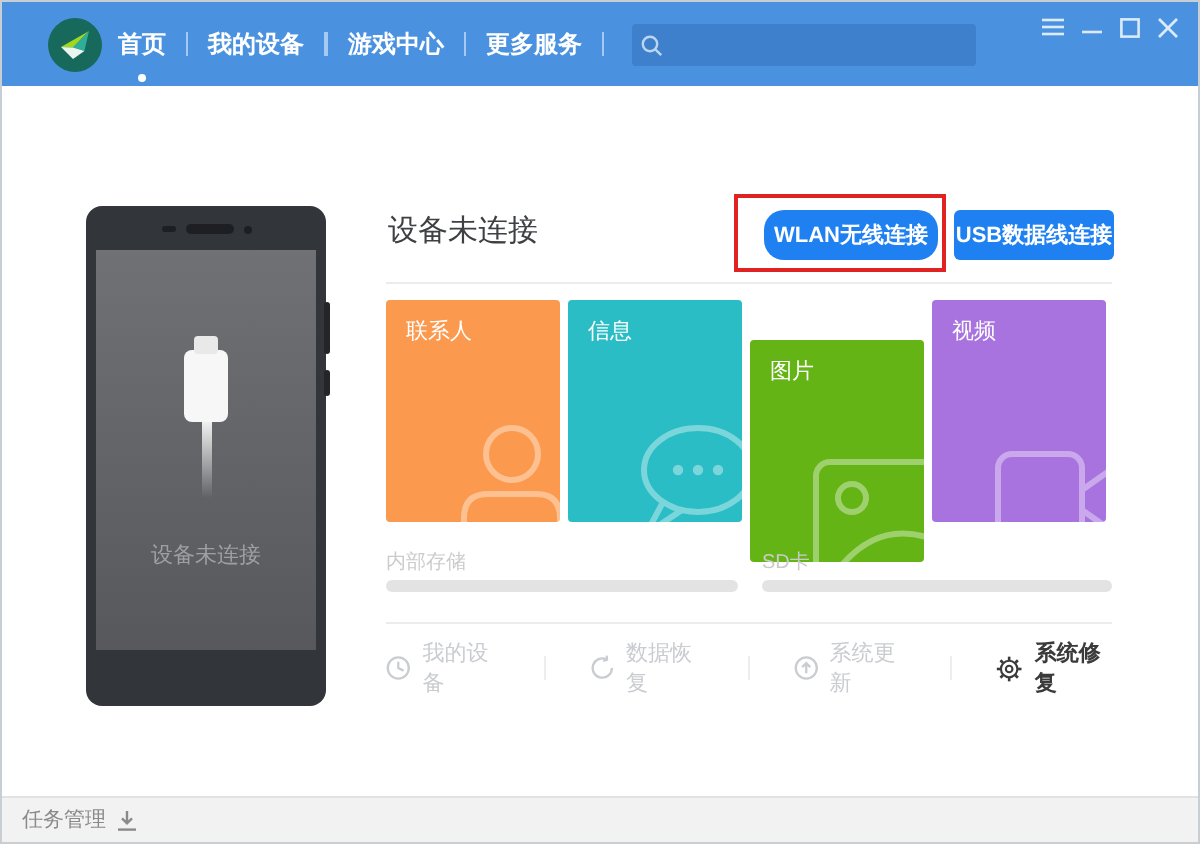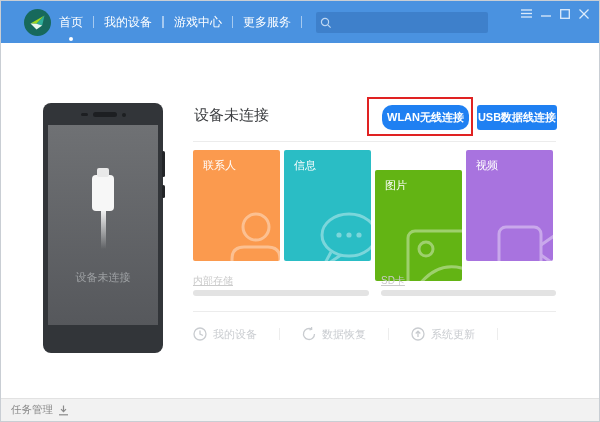--- a/index.html
+++ b/index.html
@@ -5,21 +5,21 @@
   * { margin:0; padding:0; box-sizing:border-box; }
   body { font-family:"Liberation Sans","DejaVu Sans",sans-serif; background:#e8eaec; }
   #app {
     position:relative; width:600px; height:422px; background:#ffffff;
     border:1px solid #c9ced4; overflow:hidden;
   }
   
   .topbar { position:absolute; left:0; top:0; width:100%; height:42px; background:#4a92e0; }
   .logo { position:absolute; left:23px; top:8px; width:27px; height:27px; }
   .nav { position:absolute; left:48px; top:0; height:42px; display:flex; align-items:center; }
-  .nav-item { color:#ffffff; font-size:12px; font-weight:normal; padding:0 10px; cursor:pointer; position:relative; white-space:nowrap; }
+  .nav-item { color:#ffffff; font-size:12px; font-weight:bold; padding:0 10px; cursor:pointer; position:relative; white-space:nowrap; }
   .nav-sep { width:1px; height:12px; background:rgba(255,255,255,0.5); }
   .nav-dot { position:absolute; left:50%; margin-left:-2px; bottom:-10px; width:4px; height:4px; border-radius:50%; background:#ffffff; }
   .searchbox {
     position:absolute; left:315px; top:11px; width:172px; height:21px;
     background:rgba(10,50,110,0.18); border-radius:2px; display:flex; align-items:center;
   }
   .searchbox input {
     flex:1; border:none; outline:none; background:transparent; padding:0 6px 0 8px;
     font-size:11px; color:#eaf3fd; font-family:inherit;
   }
@@ -54,21 +54,21 @@
     font-family:inherit;
   }
   .btn-wlan { left:381px; width:87px;border-radius:10px; }
   .btn-usb  { left:476px; width:80px; }
   .divider { position:absolute; left:192px; width:363px; height:1px; background:#ececec; }
   .div1 { top:140px; } .div2 { top:310px; }
   .tiles { position:absolute; left:192px; top:149px; width:364px; height:111px; display:flex; gap:4px; }
   .tile { width:87px; height:111px; border-radius:2px; position:relative; overflow:hidden; cursor:pointer; }
   .tile-label { position:absolute; left:10px; top:8px; color:#ffffff; font-size:11px; }
   .tile-icon { position:absolute; right:-14px; bottom:-18px; opacity:0.38; }
-  .st-label { position:absolute; top:273px; font-size:10px; color:#cbcbcb;text-decoration:underline; }
+  .st-label { position:absolute; top:273px; font-size:10px; color:#cbcbcb; }
   .st-bar { position:absolute; top:289px; height:6px; border-radius:3px; background:#e3e3e3; }
   .actions { position:absolute; left:192px; top:324px; width:363px; height:18px; display:flex; align-items:center; }
   .action { display:flex; align-items:center; gap:6px; font-size:11px; cursor:pointer; }
   .action.dim { color:#c9ccd0; }
   .action.dark { color:#3a3a3a; font-weight:bold; }
   .act-sep { width:1px; height:12px; background:#ededed; }
   
   .footer {
     position:absolute; left:0; bottom:0; width:100%; height:23px; background:#f2f2f2;
     border-top:1px solid #e2e2e2; display:flex; align-items:center; justify-content:space-between;
@@ -238,20 +238,39 @@
     </span>
     <span class="act-sep"></span>
     <span class="action dim" style="margin:0 22px;">
       <svg width="14" height="14" viewBox="0 0 14 14">
         <circle cx="7" cy="7" r="6" fill="none" stroke="currentColor" stroke-width="1.3"></circle>
         <path d="M7 10 V4.5 M4.7 6.5 L7 4.2 L9.3 6.5" fill="none" stroke="currentColor" stroke-width="1.3"></path>
       </svg>
       <span>系统更新</span>
     </span>
     <span class="act-sep"></span>
+    <span class="action dark" style="margin-left:22px;">
+      <svg width="15" height="15" viewBox="0 0 16 16">
+        <g fill="none" stroke="currentColor" stroke-width="1.3">
+          <circle cx="8" cy="8" r="5"></circle>
+          <circle cx="8" cy="8" r="2"></circle>
+          <g stroke-width="1.6">
+            <line x1="8" y1="0.5" x2="8" y2="2.6"></line>
+              <line x1="8" y1="13.4" x2="8" y2="15.5"></line>
+            <line x1="0.5" y1="8" x2="2.6" y2="8"></line>
+              <line x1="13.4" y1="8" x2="15.5" y2="8"></line>
+            <line x1="2.7" y1="2.7" x2="4.2" y2="4.2"></line>
+              <line x1="11.8" y1="11.8" x2="13.3" y2="13.3"></line>
+            <line x1="13.3" y1="2.7" x2="11.8" y2="4.2"></line>
+              <line x1="4.2" y1="11.8" x2="2.7" y2="13.3"></line>
+          </g>
+        </g>
+      </svg>
+      <span>系统修复</span>
+    </span>
   </div>
 
   <div class="footer">
     <span class="taskmgr">
       <span>任务管理</span>
       <svg width="11" height="11" viewBox="0 0 11 11">
         <g stroke="#8a8a8a" stroke-width="1.2" fill="none">
           <path d="M5.5 0.5 V6.5 M3 4.2 L5.5 6.7 L8 4.2"></path>
           <line x1="1" y1="9.8" x2="10" y2="9.8"></line>
         </g>

